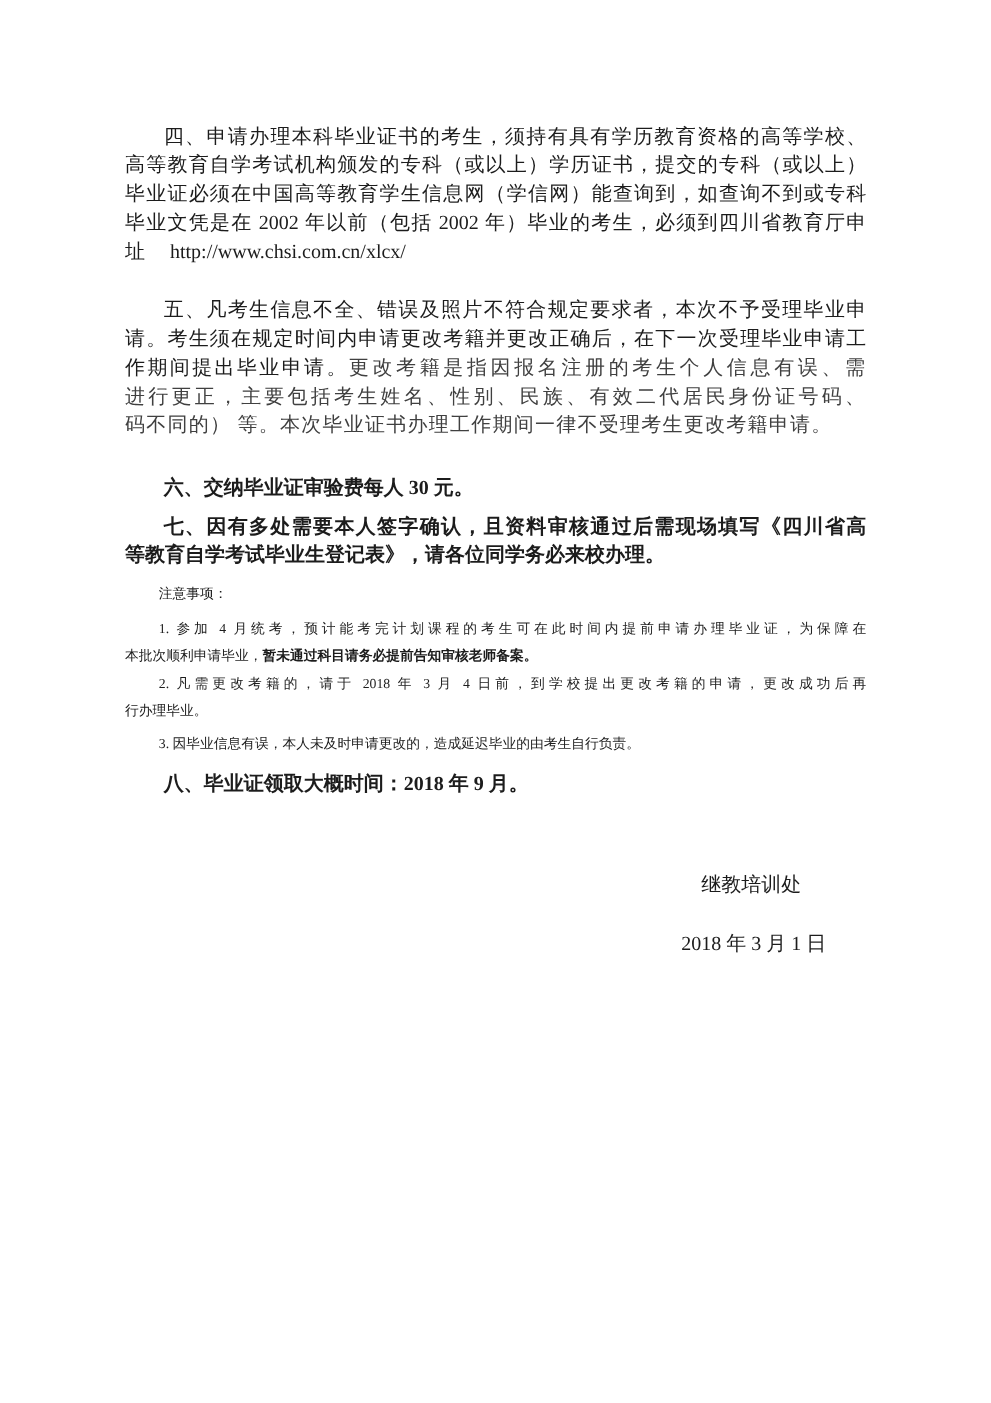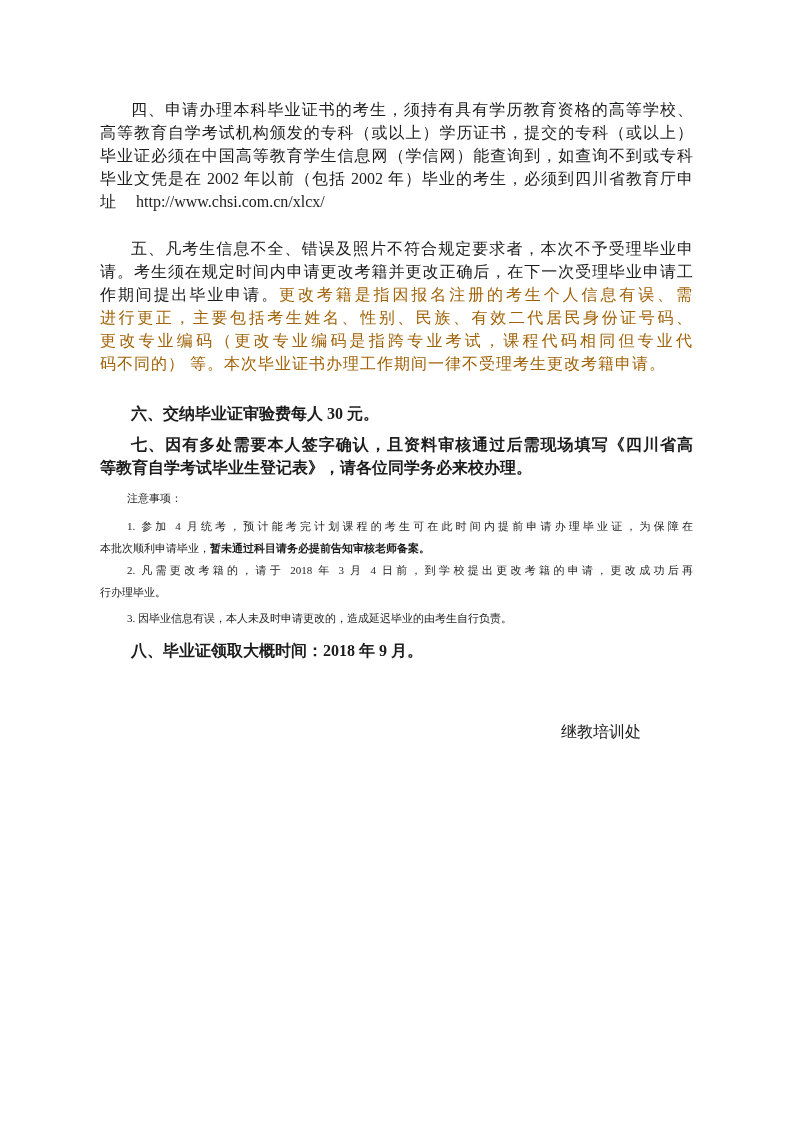--- a/index.html
+++ b/index.html
@@ -17,21 +17,21 @@
   .doc {
     position: absolute; left: 100px; top: 98px; width: 593px;
     font-size: 16px; line-height: 23px; color: #1c1c1c;
   }
   .para { margin: 0; }
   .line { display: block; }
   
   .fl { text-align: justify; text-align-last: justify; }
   .ind { text-indent: 31px; }
   .bold { font-weight: 700; }
-  .red { color: #a16207; letter-spacing: 1px; font-family: Liberation Serif, serif; }
+  .red { color: #404040; letter-spacing: 1px; font-family: Liberation Serif, serif; }
   .mt-p5 { margin-top: 24px; }
   .mt-h6 { margin-top: 27px; }
   .mt-h7 { margin-top: 8px; }
   .mt-notes { margin-top: 8px; }
   .mt-note1 { margin-top: 6px; }
   .mt-note3 { margin-top: 4px; }
   .mt-h8 { margin-top: 10px; }
   .notes { font-size: 11px; line-height: 22px; }
   .notes .ind { text-indent: 27px; }
   .sig-block { margin-top: 58px; }
@@ -50,21 +50,20 @@
       <span class="line fl">毕业证必须在中国高等教育学生信息网（学信网）能查询到，如查询不到或专科</span>
       <span class="line fl">毕业文凭是在 2002 年以前（包括 2002 年）毕业的考生，必须到四川省教育厅申</span>
       <span class="line">址　 http://www.chsi.com.cn/xlcx/</span>
     </div>
 
     <div class="para mt-p5">
       <span class="line fl ind">五、凡考生信息不全、错误及照片不符合规定要求者，本次不予受理毕业申</span>
       <span class="line fl">请。考生须在规定时间内申请更改考籍并更改正确后，在下一次受理毕业申请工</span>
       <span class="line fl"><span>作期间提出毕业申请。</span><span class="red">更改考籍是指因报名注册的考生个人信息有误、需</span></span>
       <span class="line fl red">进行更正，主要包括考生姓名、性别、民族、有效二代居民身份证号码、</span>
-      <span class="line fl red">更改专业编码（更改专业编码是指跨专业考试，课程代码相同但专业代</span>
       <span class="line red">码不同的） 等。本次毕业证书办理工作期间一律不受理考生更改考籍申请。</span>
     </div>
 
     <div class="para mt-h6 bold">
       <span class="line ind">六、交纳毕业证审验费每人 30 元。</span>
     </div>
 
     <div class="para mt-h7 bold">
       <span class="line fl ind">七、因有多处需要本人签字确认，且资料审核通过后需现场填写《四川省高</span>
       <span class="line">等教育自学考试毕业生登记表》，请各位同学务必来校办理。</span>
@@ -87,16 +86,17 @@
         <span class="line ind">3. 因毕业信息有误，本人未及时申请更改的，造成延迟毕业的由考生自行负责。</span>
       </div>
     </div>
 
     <div class="para mt-h8 bold">
       <span class="line ind">八、毕业证领取大概时间：2018 年 9 月。</span>
     </div>
 
     <div class="para sig-block">
       <span class="line sig-line">继教培训处</span>
+      <span class="line date-line">2018 年 3 月 1 日</span>
     </div>
 
   </div>
 </div>
 
 </body></html>

